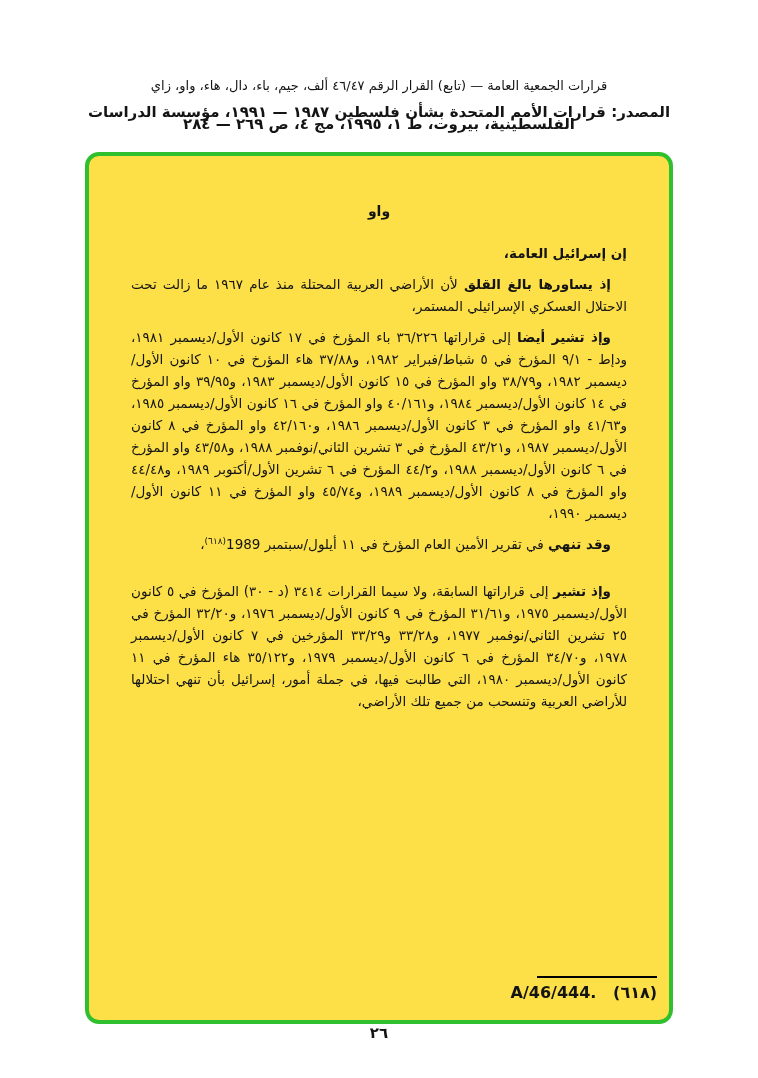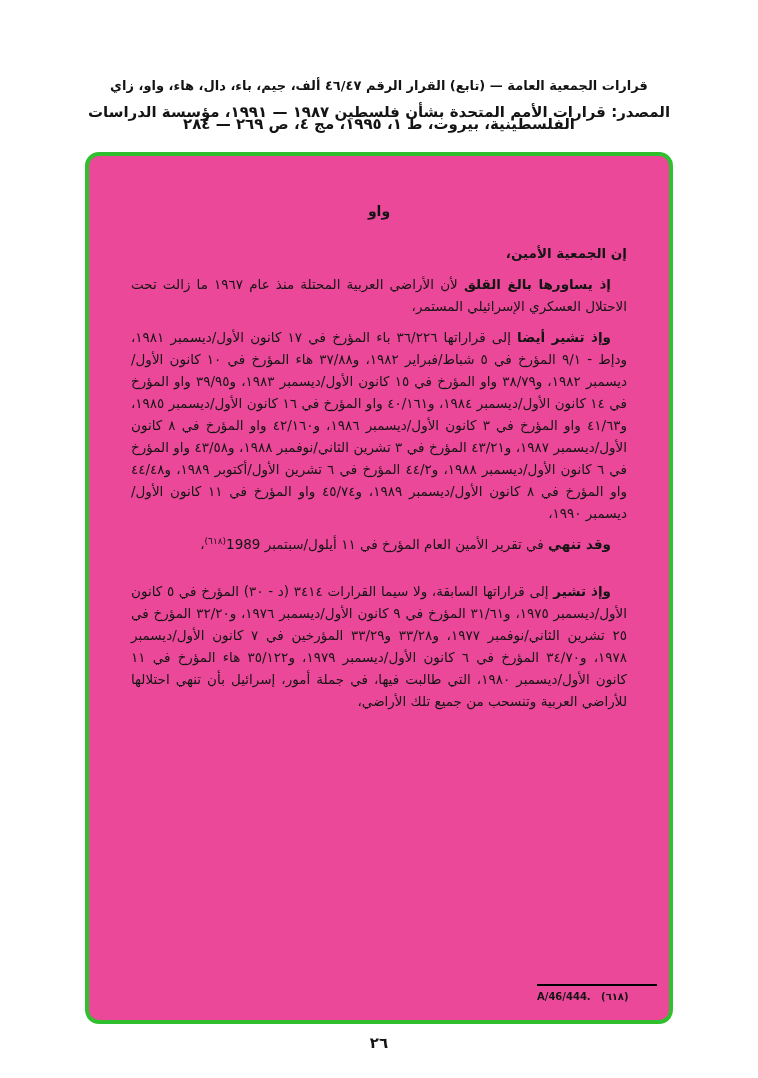--- a/index.html
+++ b/index.html
@@ -12,41 +12,41 @@
   }
   .page {
     width: 758px; height: 1078px;
     padding-top: 78px;
     position: relative;
     background: #ffffff;
   }
   .header { text-align: center; direction: rtl; }
   .header-title {
     font-size: 13px;
-    font-weight: bold;
+    font-weight: normal;
     margin: 0 70px 12px;
     line-height: 16px;
   }
   .header-source {
     font-size: 15px;
     font-weight: bold;
     margin: 0 40px 22px;
     line-height: 12px;
   }
   .frame {
     width: 588px; height: 872px;
     margin: 0 auto;
     border: 4px solid var(--frame-green, #2fbf2f);
     border-radius: 14px;
     padding: 44px 42px 16px;
     direction: rtl;
     display: flex;
     flex-direction: column;
     overflow: hidden;
-    background: #ec4899;
+    background: #fde047;
   }
   .section-title {
     text-align: center;
     font-weight: bold;
     font-size: 14px;
     line-height: 22px;
     margin-bottom: 20px;
   }
   .para {
     font-size: 13.5px;
@@ -70,48 +70,48 @@
     margin-right: -30px;
     padding-bottom: 2px;
   }
   .footnote-rule {
     width: 120px;
     border-top: 2px solid #000000;
     margin-bottom: 5px;
   }
   .footnote-text {
     direction: ltr;
-    text-align: left;
-    font-size: 10px;
+    text-align: center;
+    font-size: 16px;
     font-weight: bold;
     white-space: pre;
   }
   .page-number {
     text-align: center;
     font-weight: bold;
     font-size: 15px;
-    margin-top: 10px;
+    margin-top: 0;
   }
 </style>
 </head>
 <body>
 
 <div class="page">
 
   <div class="header">
     <div class="header-title">قرارات الجمعية العامة — (تابع) القرار الرقم ٤٦/٤٧ ألف، جيم، باء، دال، هاء، واو، زاي</div>
     <div class="header-source">المصدر: قرارات الأمم المتحدة بشأن فلسطين ١٩٨٧ — ١٩٩١، مؤسسة الدراسات الفلسطينية، بيروت، ط ١، ١٩٩٥، مج ٤، ص ٢٦٩ — ٢٨٤</div>
   </div>
 
   <div class="frame" lang="ar" dir="rtl">
 
     <div class="section-title">واو</div>
 
     <p class="para no-indent">
-      <strong>إن الجمعية الأمين،</strong><span></span>
+      <strong>إن إسرائيل العامة،</strong><span></span>
     </p>
 
     <p class="para">
       <strong>إذ يساورها بالغ القلق</strong><span> لأن الأراضي العربية المحتلة منذ عام ١٩٦٧ ما زالت تحت الاحتلال العسكري الإسرائيلي المستمر،</span>
     </p>
 
 
     <p class="para">
       <strong>وإذ تشير أيضا</strong><span> إلى قراراتها ٣٦/٢٢٦ باء المؤرخ في ١٧ كانون الأول/ديسمبر ١٩٨١، ودإط - ٩/١ المؤرخ في ٥ شباط/فبراير ١٩٨٢، و٣٧/٨٨ هاء المؤرخ في ١٠ كانون الأول/ديسمبر ١٩٨٢، و٣٨/٧٩ واو المؤرخ في ١٥ كانون الأول/ديسمبر ١٩٨٣، و٣٩/٩٥ واو المؤرخ في ١٤ كانون الأول/ديسمبر ١٩٨٤، و٤٠/١٦١ واو المؤرخ في ١٦ كانون الأول/ديسمبر ١٩٨٥، و٤١/٦٣ واو المؤرخ في ٣ كانون الأول/ديسمبر ١٩٨٦، و٤٢/١٦٠ واو المؤرخ في ٨ كانون الأول/ديسمبر ١٩٨٧، و٤٣/٢١ المؤرخ في ٣ تشرين الثاني/نوفمبر ١٩٨٨، و٤٣/٥٨ واو المؤرخ في ٦ كانون الأول/ديسمبر ١٩٨٨، و٤٤/٢ المؤرخ في ٦ تشرين الأول/أكتوبر ١٩٨٩، و٤٤/٤٨ واو المؤرخ في ٨ كانون الأول/ديسمبر ١٩٨٩، و٤٥/٧٤ واو المؤرخ في ١١ كانون الأول/ديسمبر ١٩٩٠،</span>
     </p>

